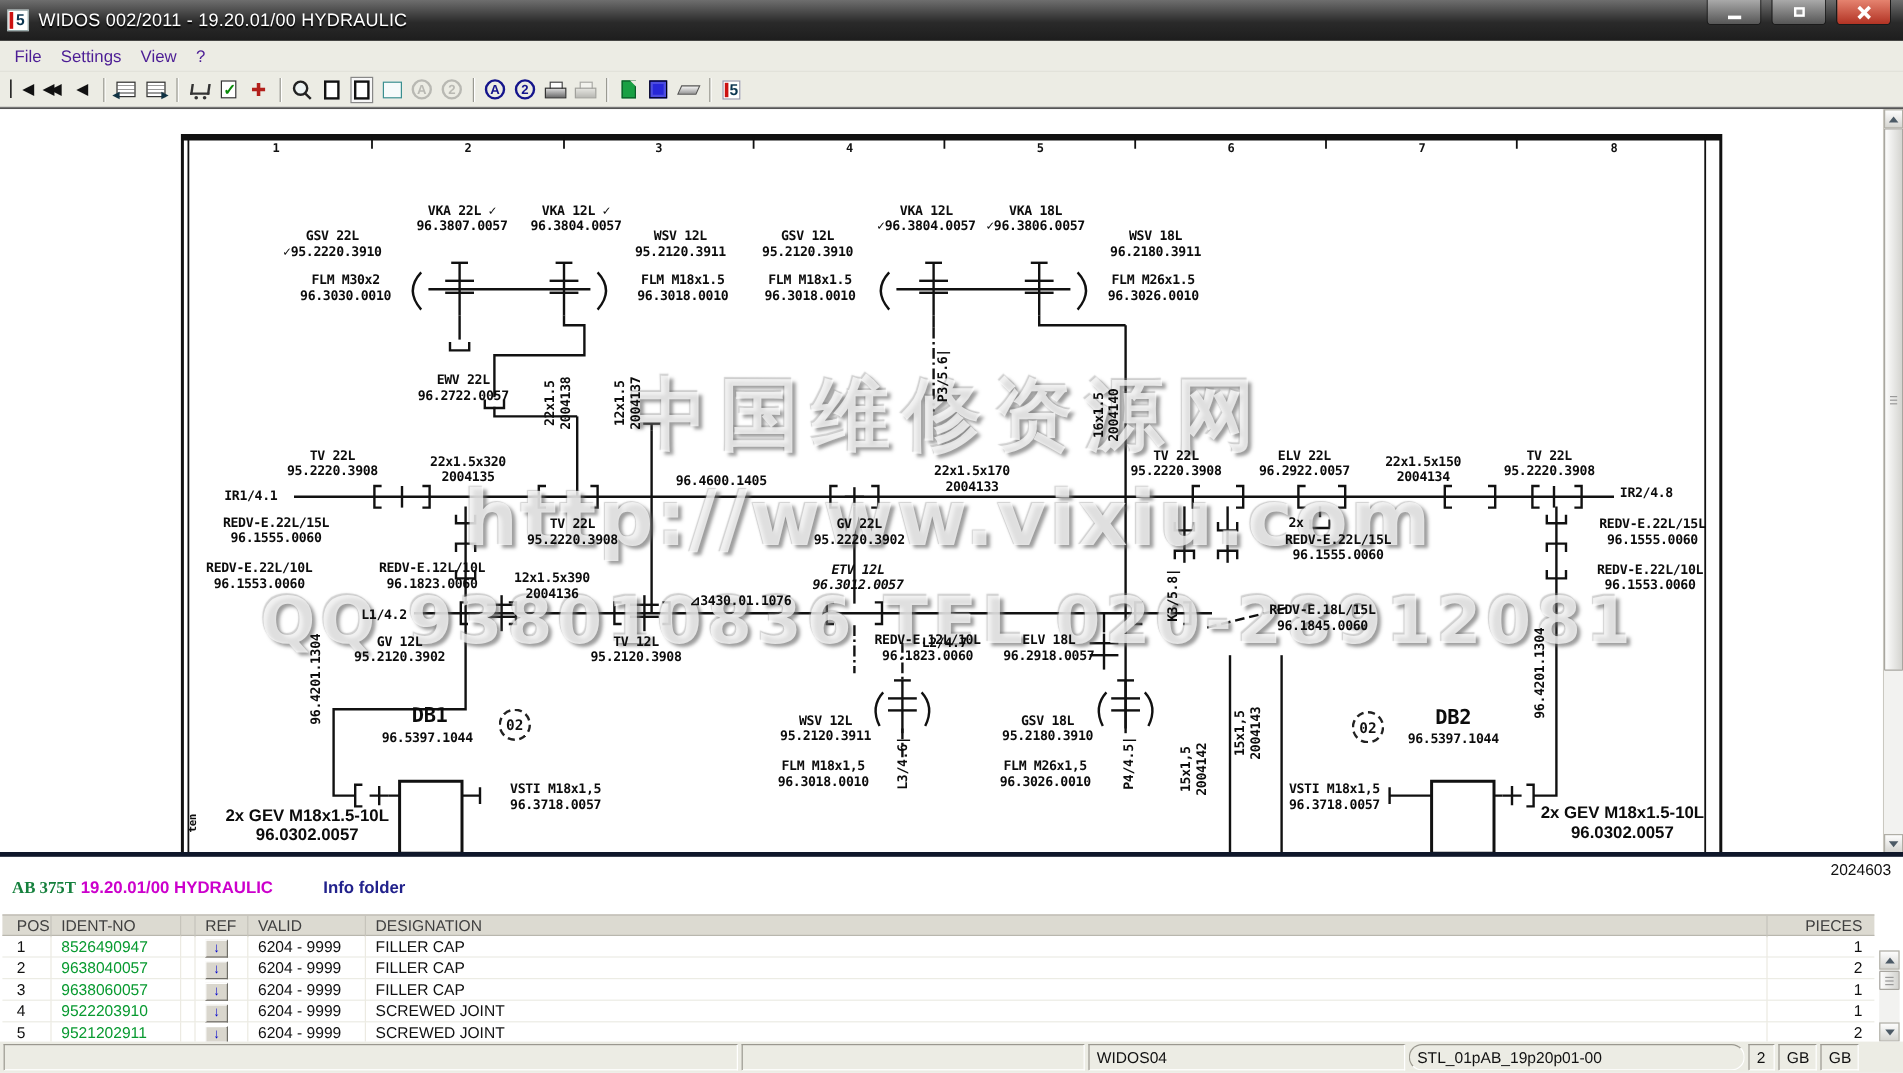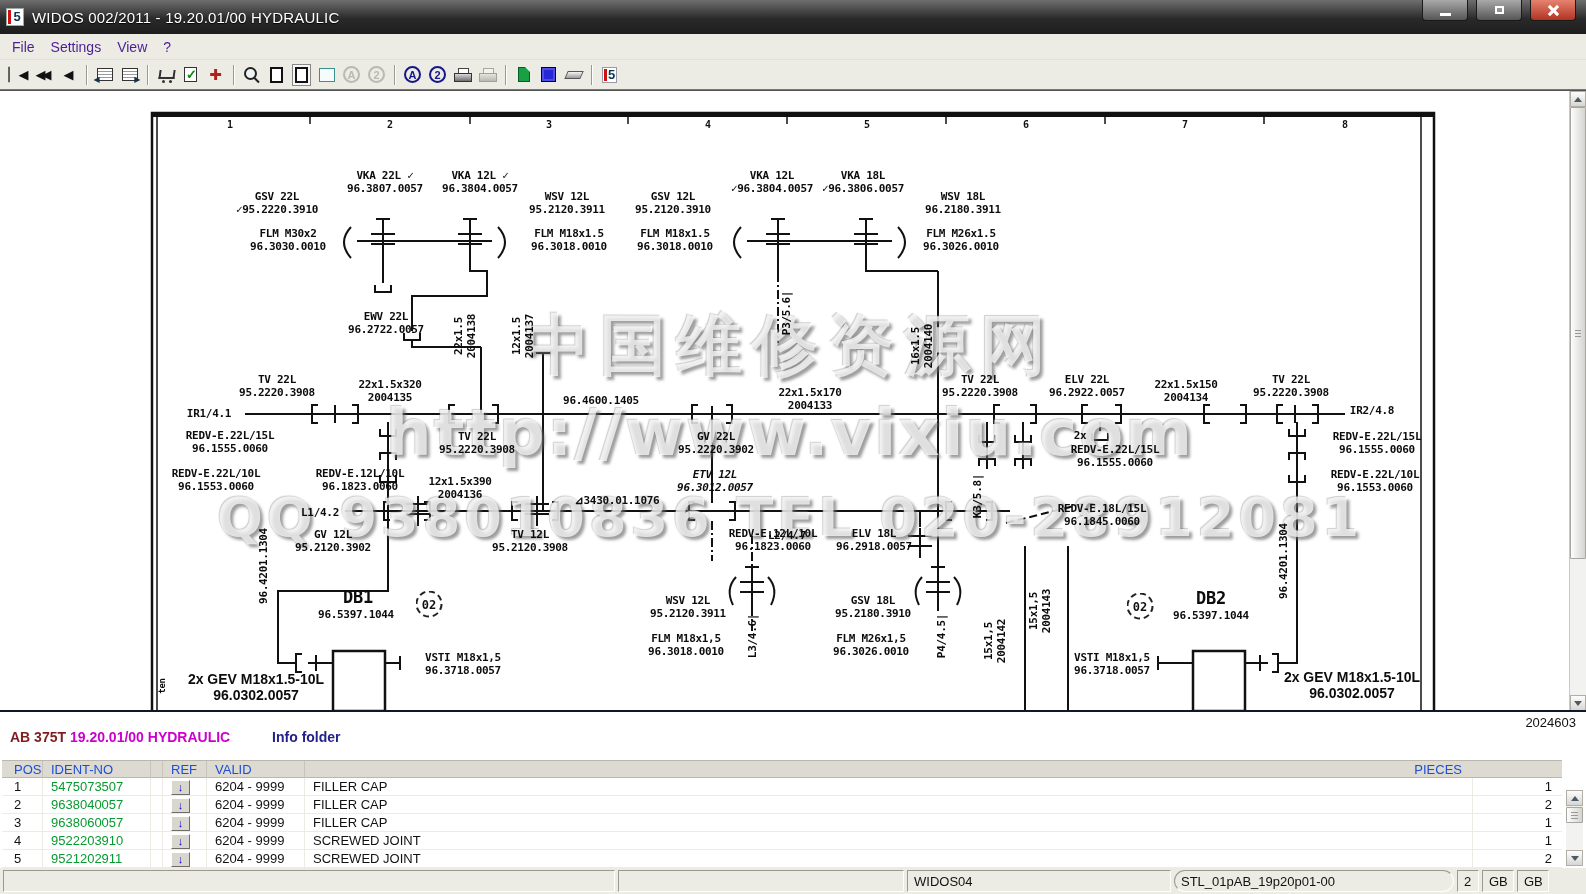--- a/index.html
+++ b/index.html
@@ -112,31 +112,31 @@
   .sc-thumb { position:absolute; left:0; right:0; background:linear-gradient(90deg,#fdfdfd,#d4d4d0);
               border:1px solid #a8a6a0; border-radius:1px; }
   .sc-thumb::after { content:""; position:absolute; left:4px; right:4px; top:50%; height:1px;
               background:#999; box-shadow:0 -3px 0 #999, 0 3px 0 #999; }
   .tri-up { width:0; height:0; border-left:4px solid transparent; border-right:4px solid transparent;
             border-bottom:5px solid #4c5a66; }
   .tri-down { width:0; height:0; border-left:4px solid transparent; border-right:4px solid transparent;
               border-top:5px solid #4c5a66; }
 
   
-  .bottom-panel { height:158px; background:#fff; border-top:2px solid #0f172a; position:relative; overflow:hidden;padding-left:44px; }
+  .bottom-panel { height:158px; background:#fff; border-top:4px solid #0f172a; position:relative; overflow:hidden;padding-left:44px; }
   .doc-number { position:absolute; top:3px; right:10px; font-size:13px; color:#111; }
   .crumb { position:absolute; top:17px; left:10px; font-size:14px; font-weight:bold; }
-  .crumb .model { color:#7f1d1d; }
+  .crumb .model { color:#15803d;font-family:Liberation Serif, serif; }
   .crumb .section { color:#cc00cc; font-weight:bold; }
   .crumb .info { color:#22228c; margin-left:38px; }
   .parts-table { position:absolute; top:48px; left:2px; right:24px; font-size:13px; color:#111; }
   .thead, .trow { display:grid; grid-template-columns:40px 108px 12px 44px 98px 1fr 90px; height:18px;
                   align-items:center; }
   .thead { background:#DCDAD1; border-top:1px solid #b9b7ae; border-bottom:1px solid #b9b7ae;
-           color:#1d4ed8; }
+           color:#404040; }
   .thead > div { border-left:1px solid #c6c4bb; padding-left:8px; height:18px; line-height:17px; }
   .thead > div:first-child { border-left:none; padding-left:12px; }
   .thead .h-pieces { text-align:right; padding-right:10px; }
   .trow { border-bottom:1px solid #ececE4; }
   .trow > div { padding-left:8px; border-left:1px solid #eceae2; height:18px; line-height:17px; }
   .trow > div:first-child { border-left:none; padding-left:12px; }
   .c-ident { color:#089a30; }
   .c-pieces { text-align:right; padding-right:10px; }
   .ref-btn { display:inline-block; width:19px; height:15px; margin-top:1px;
              background:#d9d6cd; border:1px solid; border-color:#fff #6f6d66 #6f6d66 #fff;
@@ -542,26 +542,27 @@
       <span class="section">19.20.01/00 HYDRAULIC</span>
       <span class="info">Info folder</span>
     </div>
     <div class="parts-table">
       <div class="thead" id="thead">
           <div>POS</div>
           <div>IDENT-NO</div>
           <div></div>
           <div>REF</div>
           <div>VALID</div>
+          <div>DESIGNATION</div>
           <div class="h-pieces">PIECES</div>
         </div>
       <div id="tbody">
           <div class="trow">
             <div class="c-pos">1</div>
-            <div class="c-ident">5475073507</div>
+            <div class="c-ident">8526490947</div>
             <div class="c-sp"></div>
             <div class="c-ref"><span class="ref-btn">↓</span></div>
             <div class="c-valid">6204 - 9999</div>
             <div class="c-desig">FILLER CAP</div>
             <div class="c-pieces">1</div>
           </div>
           <div class="trow">
             <div class="c-pos">2</div>
             <div class="c-ident">9638040057</div>
             <div class="c-sp"></div>

